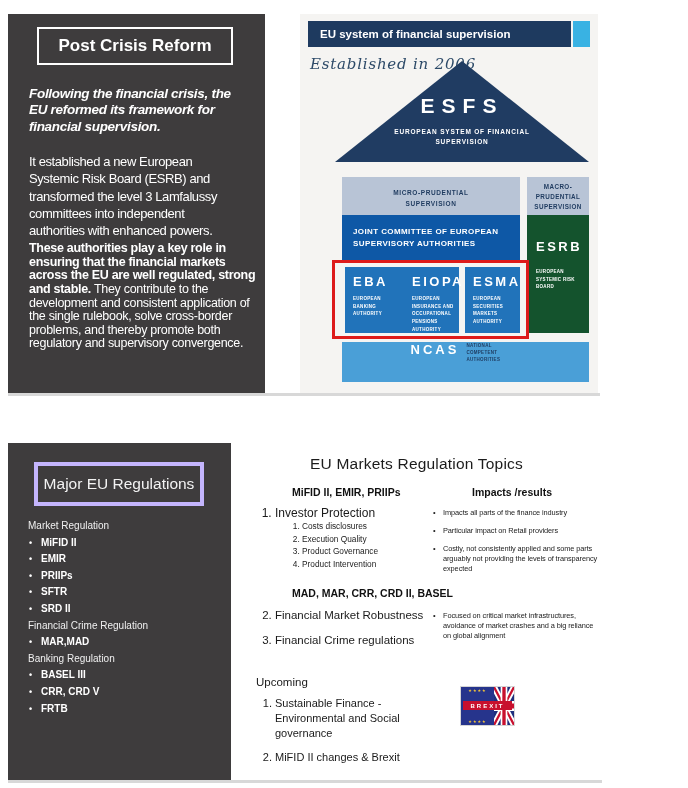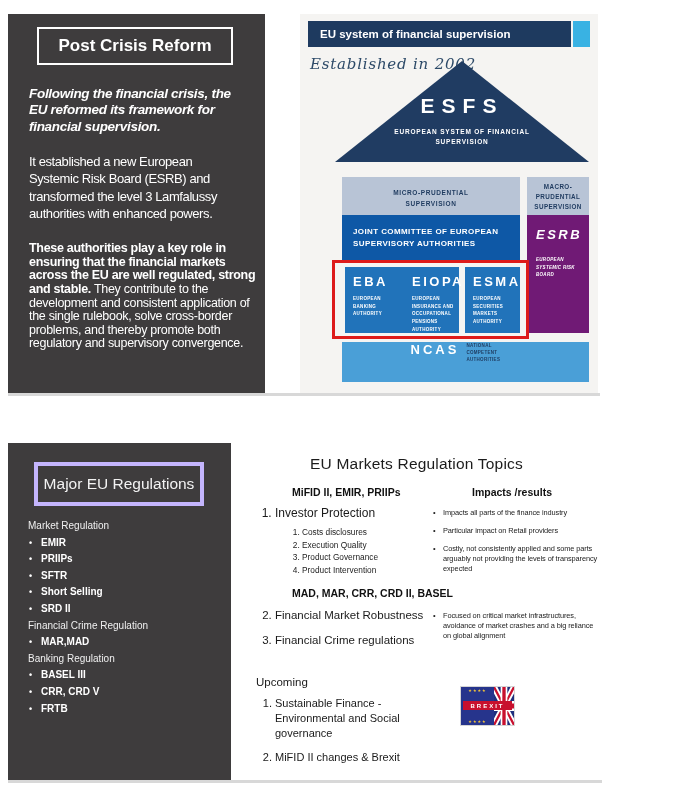--- a/index.html
+++ b/index.html
@@ -40,22 +40,22 @@
     line-height:1.55; padding:5px 7px 0; }
   .box-joint { position:absolute; left:42px; top:201px; width:178px; height:47px; background:#0e58a6; color:#fff;
     font-size:8px; font-weight:bold; letter-spacing:0.4px; line-height:1.5; padding:11px 12px 0 11px; }
   .auth { position:absolute; top:253px; height:66px; background:#2173ba; color:#fff; padding:7px 5px 0 8px; }
   .auth-eba   { left:45px;  width:62px; }
   .auth-eiopa { left:104px; width:55px; }
   .auth-esma  { left:165px; width:55px; }
   .acr { font-size:13px; font-weight:bold; letter-spacing:2.5px; }
   .auth .sub { margin-top:6px; font-size:4.5px; font-weight:bold; letter-spacing:0.3px; line-height:1.7; }
   .red-box { position:absolute; left:32px; top:246px; width:197px; height:79px; border:3px solid #dd1a1a; z-index:5; }
-  .box-esrb { position:absolute; left:227px; top:201px; width:62px; height:118px; background:#701a75; color:#fff;
-    padding:12px 5px 0 9px;font-style:italic; }
+  .box-esrb { position:absolute; left:227px; top:201px; width:62px; height:118px; background:#14532d; color:#fff;
+    padding:24px 5px 0 9px; }
   .box-esrb .sub { margin-top:14px; font-size:4.5px; font-weight:bold; letter-spacing:0.3px; line-height:1.7; }
   .bar-ncas { position:absolute; left:42px; top:328px; width:247px; height:40px; background:#4a9fd7;
     display:flex; align-items:flex-start; justify-content:center; gap:7px; }
   .ncas-acr { color:#fff; font-size:13px; font-weight:bold; letter-spacing:3px; }
   .ncas-sub { width:54px; color:#1e3a5f; font-size:4.5px; font-weight:bold; letter-spacing:0.3px; line-height:1.6; }
 
   
   .slide2 { position:absolute; left:8px; top:443px; width:594px; height:340px; background:#fff; }
   .panel2 { position:absolute; left:0; top:0; width:223px; height:337px; background:#3e3c3d; color:#fff; }
   .title-box2 { position:absolute; left:26px; top:19px; width:170px; height:44px; border:4px solid #c4b5fd;
@@ -69,21 +69,21 @@
   .c-title { position:absolute; left:0; top:12px; width:100%; text-align:center; font-size:15.5px;
     color:#1c1c1c; letter-spacing:0.2px; }
   .c-sec { position:absolute; font-size:10.5px; font-weight:bold; color:#111;margin-left:36px; }
   .sec1 { left:25px; top:43px; }
   .sec2 { left:25px; top:144px; }
   .imp-head { position:absolute; left:200px; top:43px; width:162px; text-align:center;
     font-size:10.5px; font-weight:bold; color:#111; }
   ol { list-style-position:outside; }
   .main-list { position:absolute; left:25px; padding-left:19px; color:#1a1a1a; }
   .list1 { top:63px; font-size:12px; }
-  .sub-list { margin-top:6px; padding-left:27px; font-size:8.3px; line-height:12.7px; color:#222; }
+  .sub-list { margin-top:0; padding-left:27px; font-size:8.3px; line-height:12.7px; color:#222; }
   .list2 { top:166px; font-size:11.5px; }
   .list2 li { margin-bottom:13px; }
   .c-upcoming { position:absolute; left:25px; top:233px; font-size:11.5px; color:#1a1a1a; }
   .list3 { top:253px; font-size:11px; width:176px; line-height:1.35; }
   .list3 li { margin-bottom:9px; }
   .imp-list { position:absolute; left:201px; width:170px; list-style:none; font-size:7.4px;
     line-height:1.35; color:#222; letter-spacing:-0.1px; }
   .imp-list li { position:relative; padding-left:11px; margin-bottom:8px; }
   .imp-list li::before { content:"\2022"; position:absolute; left:1px; top:0; }
   .imp1 { top:65px; }
@@ -113,33 +113,34 @@
       </div>
       <div class="p1">
         <div>Following the financial crisis, the</div>
         <div>EU reformed its framework for</div>
         <div>financial supervision.</div>
       </div>
       <div class="p2">
         <div>It established a new European</div>
         <div>Systemic Risk Board (ESRB) and</div>
         <div>transformed the level 3 Lamfalussy</div>
+        <div>committees into independent</div>
         <div>authorities with enhanced powers.</div>
       </div>
       <div class="p3">
         <span class="bold">These authorities play a key role in ensuring that the financial markets across the EU are well regulated, strong and stable.</span><span> They contribute to the development and consistent application of the single rulebook, solve cross-border problems, and thereby promote both regulatory and supervisory convergence.</span>
       </div>
     </div>
 
     <div class="diagram">
       <div class="dg-header">
         <span>EU system of financial supervision</span>
       </div>
       <div class="dg-accent"></div>
-      <div class="dg-established">Established in 2002</div>
+      <div class="dg-established">Established in 2006</div>
 
       <div class="pyramid"></div>
       <div class="pyr-esfs">ESFS</div>
       <div class="pyr-sub">EUROPEAN SYSTEM OF FINANCIAL SUPERVISION</div>
 
       <div class="band-micro">MICRO-PRUDENTIAL SUPERVISION</div>
       <div class="band-macro">MACRO-PRUDENTIAL SUPERVISION</div>
 
       <div class="box-joint">JOINT COMMITTEE OF EUROPEAN SUPERVISORY AUTHORITIES</div>
 
@@ -170,24 +171,24 @@
     <div class="slide-strip"></div>
   </div>
 
   <div class="slide2">
     <div class="panel2">
       <div class="title-box2">
         <span>Major EU Regulations</span>
       </div>
       <div class="sb-list">
         <div class="sb-head">Market Regulation</div>
+        <div class="sb-item">MiFID II</div>
         <div class="sb-item">EMIR</div>
         <div class="sb-item">PRIIPs</div>
         <div class="sb-item">SFTR</div>
-        <div class="sb-item">Short Selling</div>
         <div class="sb-item">SRD II</div>
         <div class="sb-head">Financial Crime Regulation</div>
         <div class="sb-item">MAR,MAD</div>
         <div class="sb-head">Banking Regulation</div>
         <div class="sb-item">BASEL III</div>
         <div class="sb-item">CRR, CRD V</div>
         <div class="sb-item">FRTB</div>
       </div>
     </div>
 

